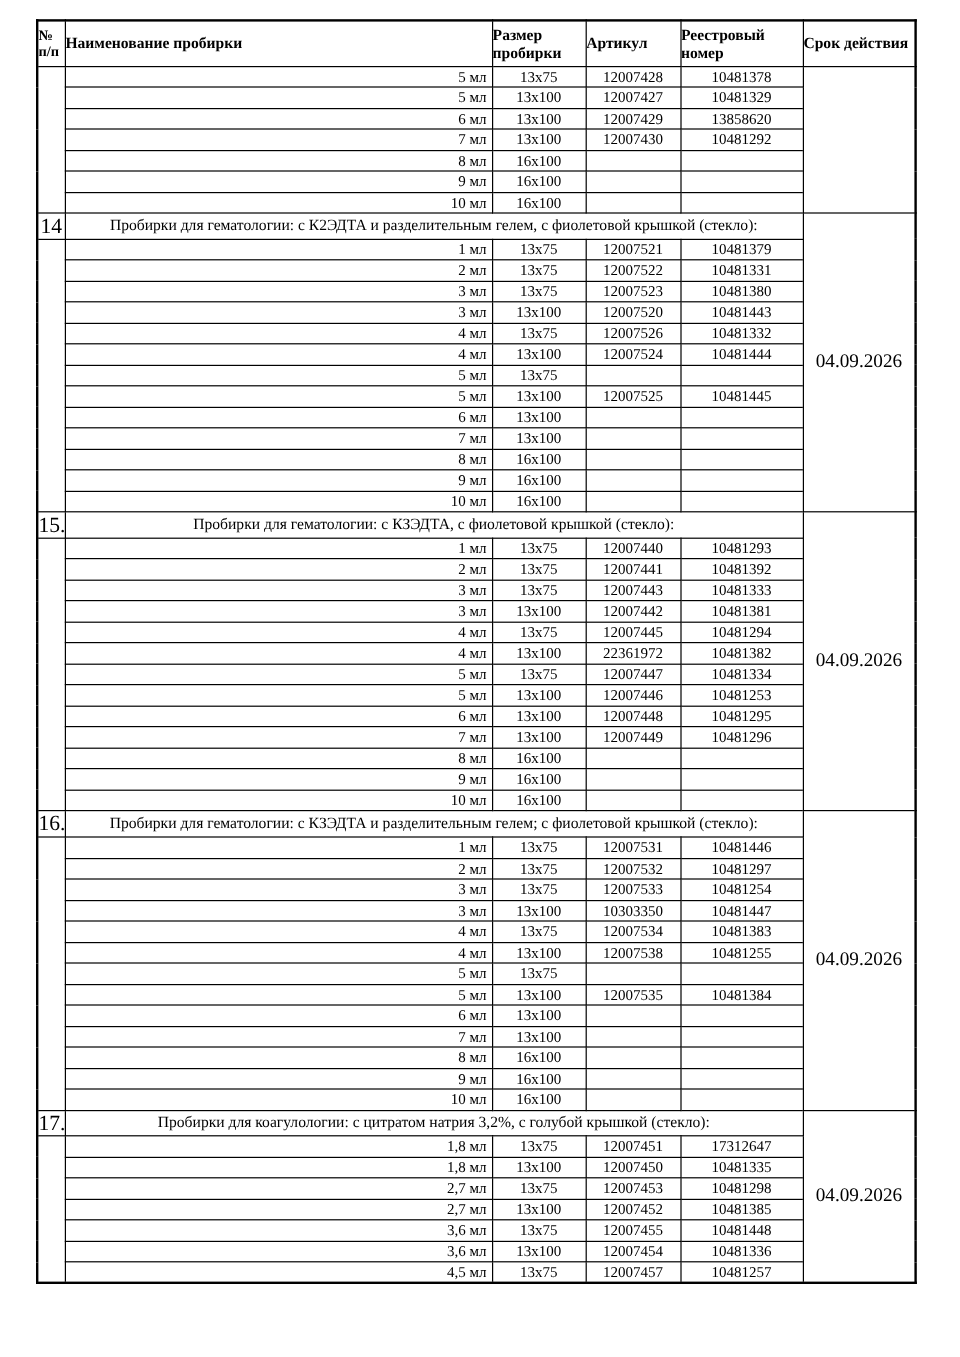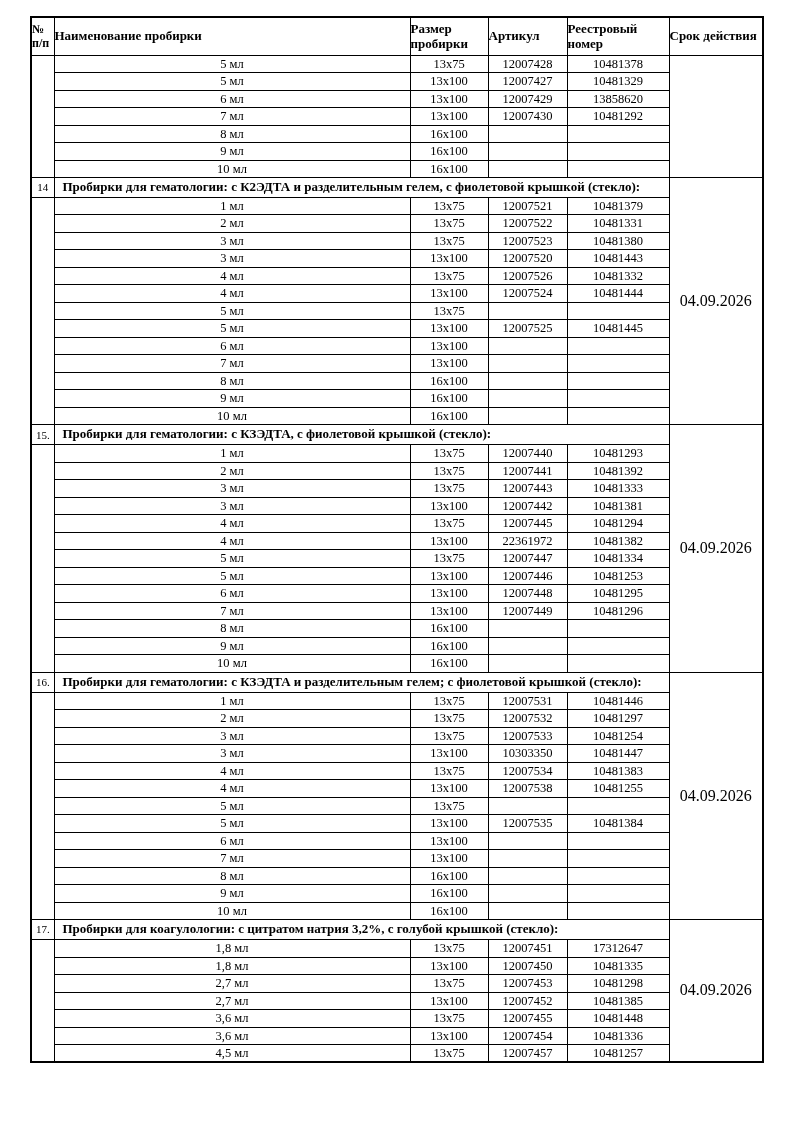--- a/index.html
+++ b/index.html
@@ -46,35 +46,35 @@
   .tube-table tr.data {
     height: 17.5px;
   }
   .tube-table td {
     font-size: 12.5px;
     line-height: 1.15;
     padding: 0;
   }
   .tube-table td.c-num {
     text-align: center;
-    font-size: 11px;
+    font-size: 18px;
     margin-top: 37px;
   }
   .tube-table td.c-name {
-    text-align: center;
+    text-align: right;
     padding: 0 4px;
   }
   .tube-table td.c-size,
   .tube-table td.c-art,
   .tube-table td.c-reg {
     text-align: center;
   }
   .tube-table td.c-title {
-    text-align: left;
-    font-weight: bold;
+    text-align: center;
+    font-weight: normal;
     font-size: 13px;
     line-height: 1.3;
     padding: 1px 8px;
   }
   .tube-table tr.section-row {
     height: 18px;
   }
   .tube-table td.c-valid {
     text-align: center;
     vertical-align: middle;

